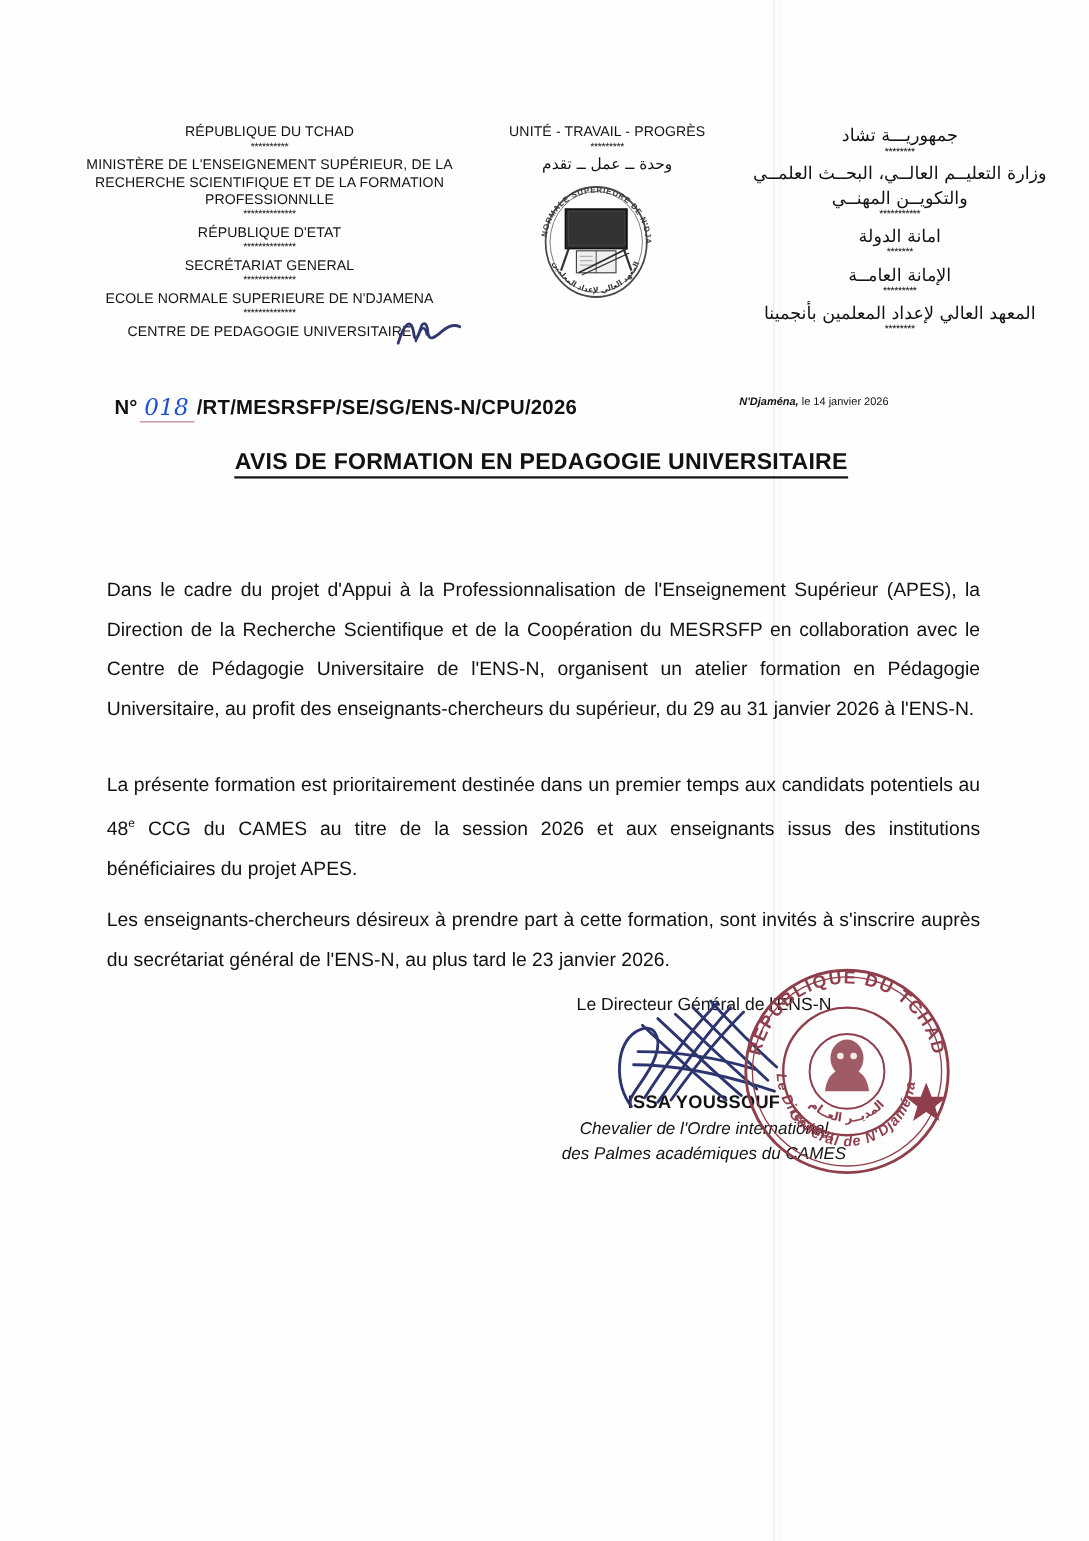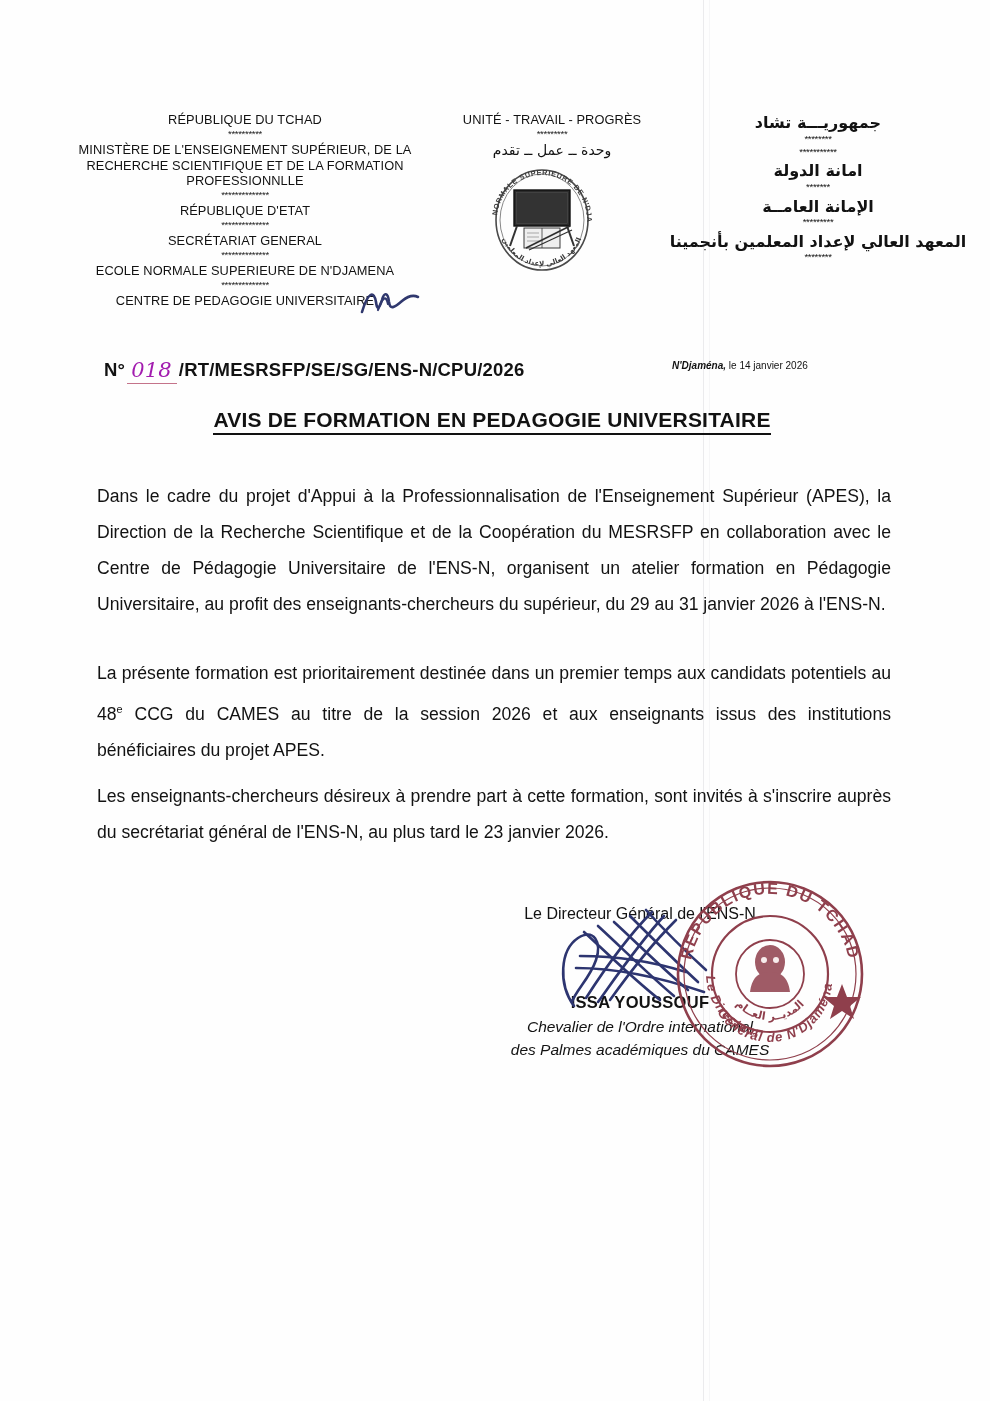--- a/index.html
+++ b/index.html
@@ -58,21 +58,21 @@
     font-size: 9.5px;
     letter-spacing: -0.3px;
     line-height: 1.1;
     margin: 1px 0 3px 0;
     color: #1a1a1a;
   }
   .ar {
     direction: rtl;
     font-family: "DejaVu Sans", sans-serif;
     font-size: 16px;
-    font-weight: 700;
+    font-weight: 400;
     line-height: 1.35;
   }
   .ar-small {
     direction: rtl;
     font-family: "DejaVu Sans", sans-serif;
     font-size: 14px;
     font-weight: 400;
   }
   .ar-sep {
     font-size: 9.5px;
@@ -110,21 +110,21 @@
   .ref-no {
     position: absolute;
     left: 104px;
     top: 0;
     font-size: 18.5px;
     font-weight: 700;
     letter-spacing: 0.2px;
     white-space: nowrap;
   }
   .ref-hand {
-    color: #a21caf;
+    color: #1d4ed8;
     font-family: "DejaVu Serif", serif;
     font-style: italic;
     font-size: 21px;
     font-weight: 400;
     border-bottom: 1.4px solid #c4738a;
     padding: 0 5px 1px 4px;
     margin: 0 2px;
     display: inline-block;
     transform: translateY(1px);
   }
@@ -157,20 +157,21 @@
   }
 
   
   .body-block {
     position: absolute;
     left: 97px;
     width: 794px;
     text-align: justify;
     font-size: 17.6px;
     line-height: 36px;
+    margin-top: 40px;
   }
   .p1 { top: 478px; }
   .p2 { top: 655px; }
   .p3 { top: 778px; }
   .body-block p { margin: 0; }
   sup { font-size: 0.62em; vertical-align: super; }
 
   
   .sig-block {
     position: absolute;
@@ -231,20 +232,22 @@
 
     <div class="col col-mid">
       <div class="hline">UNITÉ - TRAVAIL - PROGRÈS</div>
       <div class="stars">*********</div>
       <div class="ar-small">وحدة ــ عمل ــ تقدم</div>
     </div>
 
     <div class="col col-right">
       <div class="ar">جمهوريـــة تشاد</div>
       <div class="ar-sep">********</div>
+      <div class="ar" style="white-space: pre-line;">وزارة التعليــم العالــي، البحــث العلمــي
+والتكويــن المهنــي</div>
       <div class="ar-sep">***********</div>
       <div class="ar">امانة الدولة</div>
       <div class="ar-sep">*******</div>
       <div class="ar">الإمانة العامــة</div>
       <div class="ar-sep">*********</div>
       <div class="ar">المعهد العالي لإعداد المعلمين بأنجمينا</div>
       <div class="ar-sep">********</div>
     </div>
   </div>
 

